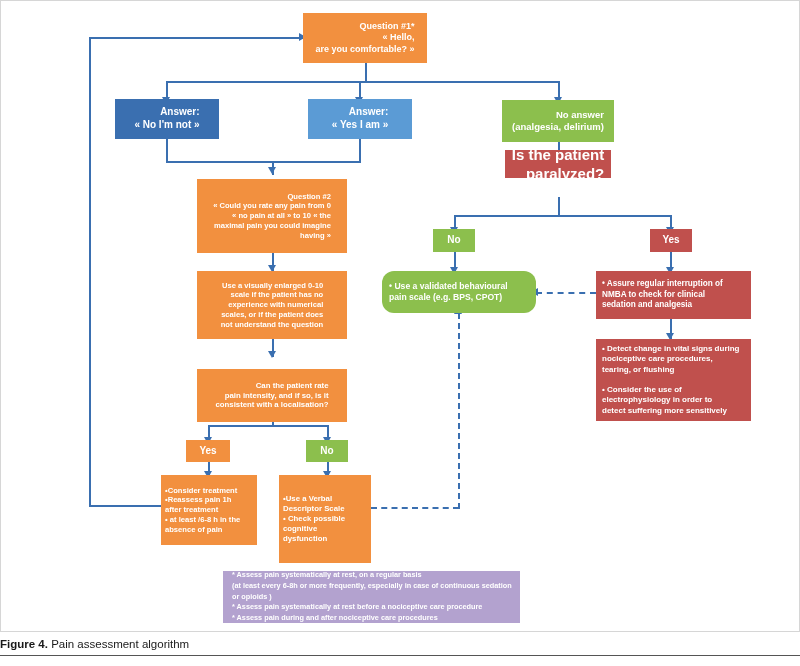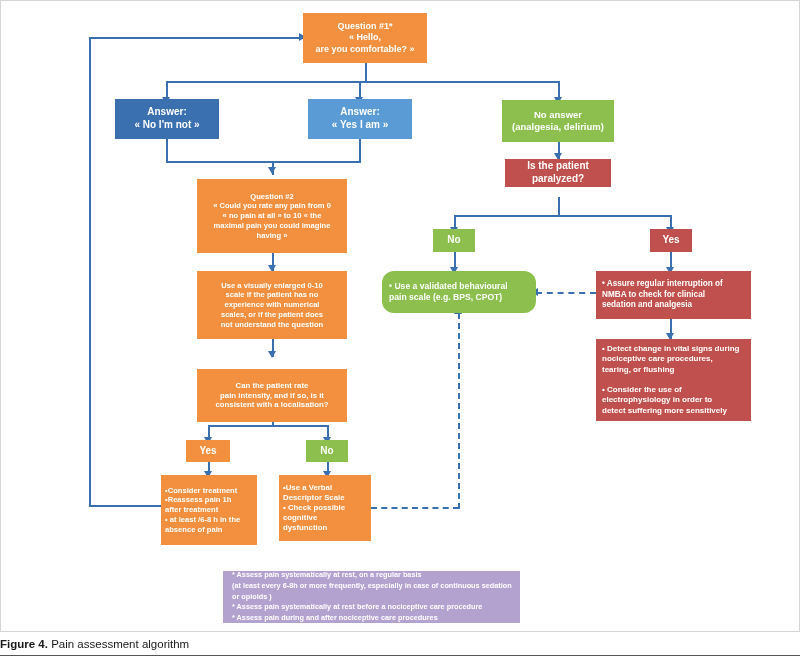--- a/index.html
+++ b/index.html
@@ -20,21 +20,21 @@
   }
 
   
   .node {
     position:absolute;
     color:#ffffff;
     font-weight:bold;
     display:flex;
     align-items:center;
     justify-content:center;
-    text-align:center;
+    text-align:right;
     line-height:1.28;
     padding:3px 4px;
     white-space:pre-line;
   }
   .node.left { text-align:left; justify-content:flex-start; }
   .orange { background:#F2903F; }
   .dblue  { background:#3A6FB0; }
   .lblue  { background:#5B9BD5; }
   .green  { background:#8CBF4D; }
   .red    { background:#C0504D; }
@@ -164,21 +164,21 @@
 
     <div class="node dblue" style="left:114px; top:98px; width:104px; height:40px; font-size:10px;">Answer:
 « No I'm not »</div>
 
     <div class="node lblue" style="left:307px; top:98px; width:104px; height:40px; font-size:10px;">Answer:
 « Yes I am »</div>
 
     <div class="node green" style="left:501px; top:99px; width:112px; height:42px; font-size:9.5px;">No answer
 (analgesia, delirium)</div>
 
-    <div class="node red" style="left:504px; top:158px; width:106px; height:28px; font-size:10px;">Is the patient
+    <div class="node red" style="left:504px; top:149px; width:106px; height:28px; font-size:15px;">Is the patient
 paralyzed?</div>
 
     <div class="node orange" style="left:196px; top:178px; width:150px; height:74px; font-size:7.6px;">Question #2
 « Could you rate any pain from 0
 « no pain at all » to 10 « the
 maximal pain you could imagine
 having »</div>
 
     <div class="node orange" style="left:196px; top:270px; width:150px; height:68px; font-size:7.6px;">Use a visually enlarged 0-10
 scale if the patient has no
@@ -193,21 +193,21 @@
     <div class="node orange" style="left:185px; top:439px; width:44px; height:22px; font-size:10px;">Yes</div>
 
     <div class="node green" style="left:305px; top:439px; width:42px; height:22px; font-size:10px;">No</div>
 
     <div class="node orange left" style="left:160px; top:474px; width:96px; height:70px; font-size:7.6px;">•Consider treatment
 •Reassess pain 1h
   after treatment
 • at least /6-8 h in the
   absence of pain</div>
 
-    <div class="node orange left" style="left:278px; top:474px; width:92px; height:66px; font-size:7.8px;">•Use a Verbal
+    <div class="node orange left" style="left:278px; top:474px; width:92px; height:88px; font-size:7.8px;">•Use a Verbal
   Descriptor Scale
 • Check possible
   cognitive
   dysfunction</div>
 
     <div class="node green" style="left:432px; top:228px; width:42px; height:23px; font-size:10px;">No</div>
 
     <div class="node red" style="left:649px; top:228px; width:42px; height:23px; font-size:10px;">Yes</div>
 
     <div class="node green left" style="left:381px; top:270px; width:154px; height:42px; font-size:8.6px; padding-left:7px;border-radius:12px;">• Use a validated behavioural

